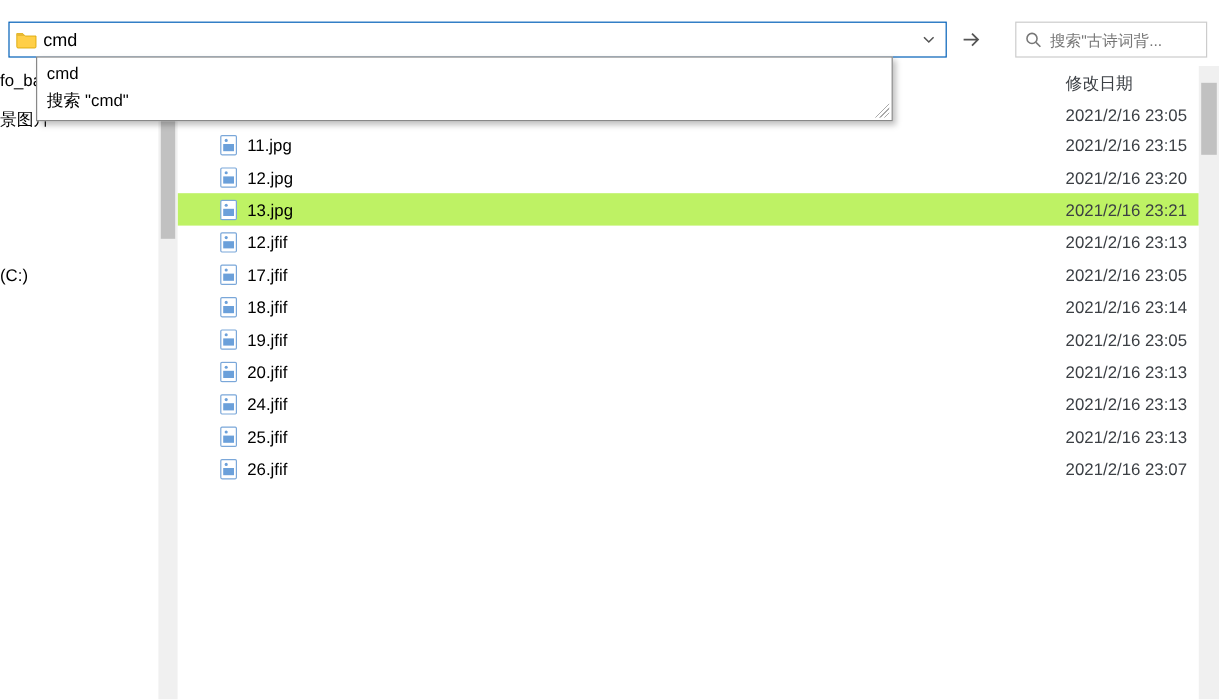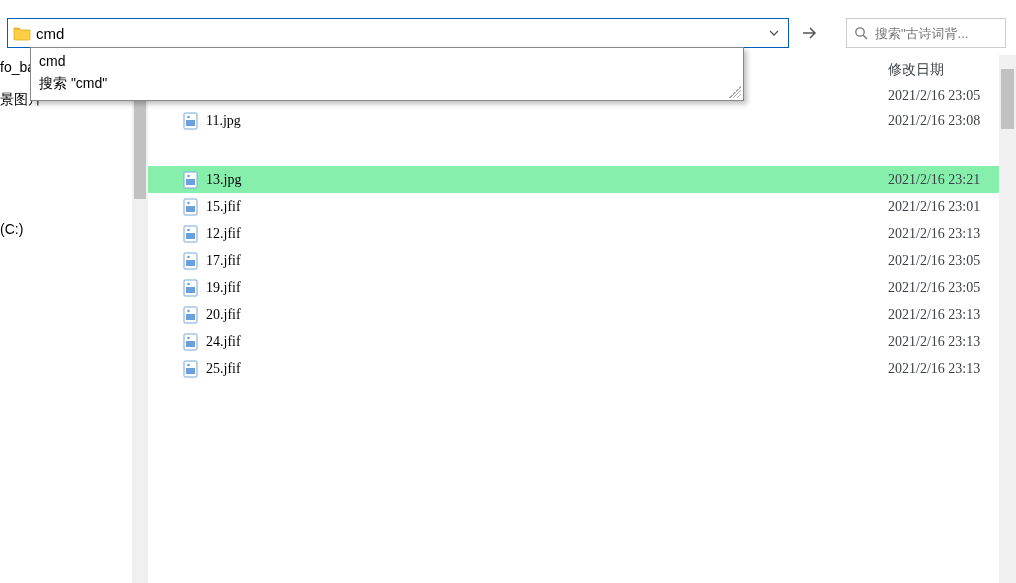--- a/index.html
+++ b/index.html
@@ -160,31 +160,31 @@
     left: 0; right: 0; top: 0; height: 30px;
     display: flex;
     align-items: center;
     font-size: 14px;
     color: #3b3f44;
   }
   .col-header .col-date { position:absolute; left: 740px; }
 
   .file-rows {
     position: absolute;
-    left: 0; right: 0; top: 30px; bottom: 0; font-family: Liberation Serif, serif;
+    left: 0; right: 0; top: 30px; bottom: 0;
   }
   .row {
     height: 27px;
     display: flex;
     align-items: center;
     position: relative;
     font-size: 14px;
   }
   .row.clipped { height: 22px; }
-  .row.selected { background: #86efac; margin-top: 32px; }
+  .row.selected { background: #bef264; }
   .row .file-icon {
     width: 18px; height: 18px;
     position: absolute;
     left: 34px;
   }
   .row .file-name {
     position: absolute;
     left: 58px;
   }
   .row .file-date {
@@ -287,52 +287,52 @@
     </div>
   <div class="row">
         <span class="file-icon">
           <svg width="18" height="18" viewBox="0 0 18 18">
             <rect x="2" y="1" width="13" height="16" rx="1" fill="#fff" stroke="#7aa7d9"></rect>
             <rect x="4" y="8" width="9" height="6" fill="#6ba0da"></rect>
             <circle cx="6.5" cy="5" r="1.3" fill="#6ba0da"></circle>
           </svg>
         </span>
         <span class="file-name">11.jpg</span>
-        <span class="file-date">2021/2/16 23:08</span>
+        <span class="file-date">2021/2/16 23:15</span>
+      </div>
+      <div class="row">
+        <span class="file-icon">
+          <svg width="18" height="18" viewBox="0 0 18 18">
+            <rect x="2" y="1" width="13" height="16" rx="1" fill="#fff" stroke="#7aa7d9"></rect>
+            <rect x="4" y="8" width="9" height="6" fill="#6ba0da"></rect>
+            <circle cx="6.5" cy="5" r="1.3" fill="#6ba0da"></circle>
+          </svg>
+        </span>
+        <span class="file-name">12.jpg</span>
+        <span class="file-date">2021/2/16 23:20</span>
       </div>
       <div class="row selected">
         <span class="file-icon">
           <svg width="18" height="18" viewBox="0 0 18 18">
             <rect x="2" y="1" width="13" height="16" rx="1" fill="#fff" stroke="#7aa7d9"></rect>
             <rect x="4" y="8" width="9" height="6" fill="#6ba0da"></rect>
             <circle cx="6.5" cy="5" r="1.3" fill="#6ba0da"></circle>
           </svg>
         </span>
         <span class="file-name">13.jpg</span>
         <span class="file-date">2021/2/16 23:21</span>
       </div>
       <div class="row">
         <span class="file-icon">
           <svg width="18" height="18" viewBox="0 0 18 18">
             <rect x="2" y="1" width="13" height="16" rx="1" fill="#fff" stroke="#7aa7d9"></rect>
             <rect x="4" y="8" width="9" height="6" fill="#6ba0da"></rect>
             <circle cx="6.5" cy="5" r="1.3" fill="#6ba0da"></circle>
           </svg>
         </span>
-        <span class="file-name">15.jfif</span>
-        <span class="file-date">2021/2/16 23:01</span>
-      </div>
-      <div class="row">
-        <span class="file-icon">
-          <svg width="18" height="18" viewBox="0 0 18 18">
-            <rect x="2" y="1" width="13" height="16" rx="1" fill="#fff" stroke="#7aa7d9"></rect>
-            <rect x="4" y="8" width="9" height="6" fill="#6ba0da"></rect>
-            <circle cx="6.5" cy="5" r="1.3" fill="#6ba0da"></circle>
-          </svg>
-        </span>
         <span class="file-name">12.jfif</span>
         <span class="file-date">2021/2/16 23:13</span>
       </div>
       <div class="row">
         <span class="file-icon">
           <svg width="18" height="18" viewBox="0 0 18 18">
             <rect x="2" y="1" width="13" height="16" rx="1" fill="#fff" stroke="#7aa7d9"></rect>
             <rect x="4" y="8" width="9" height="6" fill="#6ba0da"></rect>
             <circle cx="6.5" cy="5" r="1.3" fill="#6ba0da"></circle>
           </svg>
@@ -341,20 +341,31 @@
         <span class="file-date">2021/2/16 23:05</span>
       </div>
       <div class="row">
         <span class="file-icon">
           <svg width="18" height="18" viewBox="0 0 18 18">
             <rect x="2" y="1" width="13" height="16" rx="1" fill="#fff" stroke="#7aa7d9"></rect>
             <rect x="4" y="8" width="9" height="6" fill="#6ba0da"></rect>
             <circle cx="6.5" cy="5" r="1.3" fill="#6ba0da"></circle>
           </svg>
         </span>
+        <span class="file-name">18.jfif</span>
+        <span class="file-date">2021/2/16 23:14</span>
+      </div>
+      <div class="row">
+        <span class="file-icon">
+          <svg width="18" height="18" viewBox="0 0 18 18">
+            <rect x="2" y="1" width="13" height="16" rx="1" fill="#fff" stroke="#7aa7d9"></rect>
+            <rect x="4" y="8" width="9" height="6" fill="#6ba0da"></rect>
+            <circle cx="6.5" cy="5" r="1.3" fill="#6ba0da"></circle>
+          </svg>
+        </span>
         <span class="file-name">19.jfif</span>
         <span class="file-date">2021/2/16 23:05</span>
       </div>
       <div class="row">
         <span class="file-icon">
           <svg width="18" height="18" viewBox="0 0 18 18">
             <rect x="2" y="1" width="13" height="16" rx="1" fill="#fff" stroke="#7aa7d9"></rect>
             <rect x="4" y="8" width="9" height="6" fill="#6ba0da"></rect>
             <circle cx="6.5" cy="5" r="1.3" fill="#6ba0da"></circle>
           </svg>
@@ -377,18 +388,29 @@
         <span class="file-icon">
           <svg width="18" height="18" viewBox="0 0 18 18">
             <rect x="2" y="1" width="13" height="16" rx="1" fill="#fff" stroke="#7aa7d9"></rect>
             <rect x="4" y="8" width="9" height="6" fill="#6ba0da"></rect>
             <circle cx="6.5" cy="5" r="1.3" fill="#6ba0da"></circle>
           </svg>
         </span>
         <span class="file-name">25.jfif</span>
         <span class="file-date">2021/2/16 23:13</span>
       </div>
+      <div class="row">
+        <span class="file-icon">
+          <svg width="18" height="18" viewBox="0 0 18 18">
+            <rect x="2" y="1" width="13" height="16" rx="1" fill="#fff" stroke="#7aa7d9"></rect>
+            <rect x="4" y="8" width="9" height="6" fill="#6ba0da"></rect>
+            <circle cx="6.5" cy="5" r="1.3" fill="#6ba0da"></circle>
+          </svg>
+        </span>
+        <span class="file-name">26.jfif</span>
+        <span class="file-date">2021/2/16 23:07</span>
+      </div>
     </div>
 </div>
 
 <div class="right-scroll">
   <div class="thumb"></div>
 </div>
 
 </body></html>

